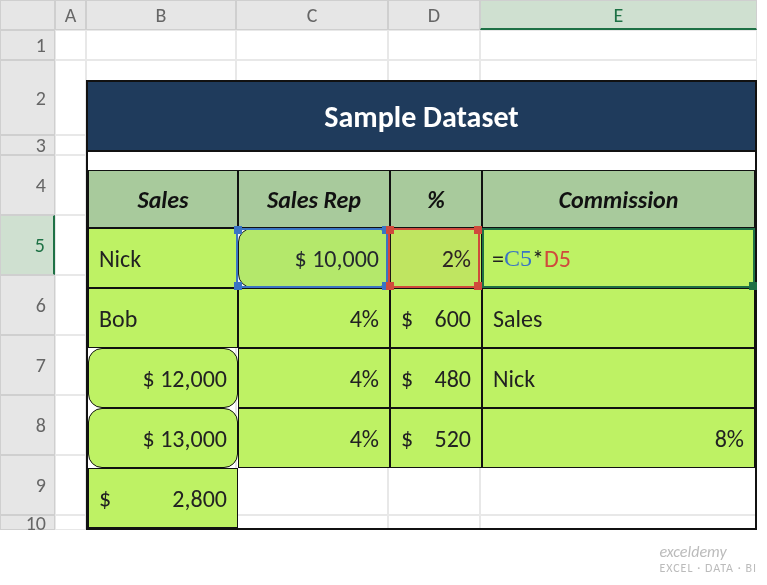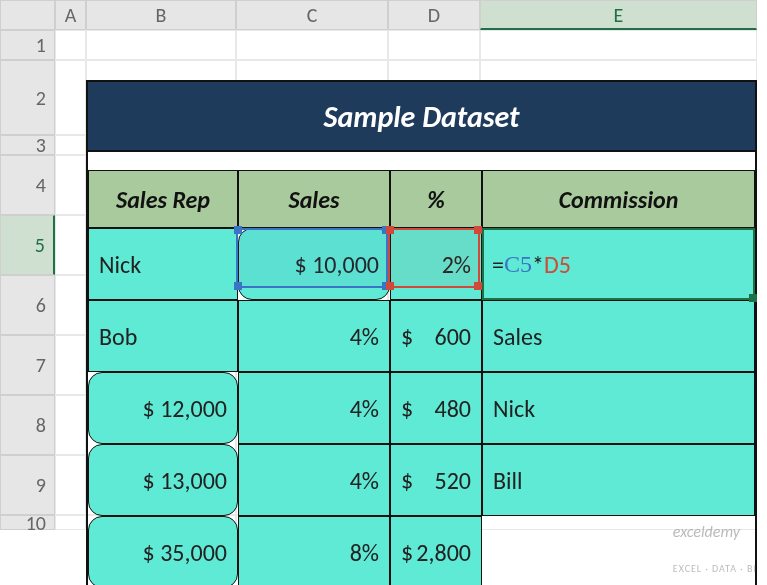--- a/index.html
+++ b/index.html
@@ -36,40 +36,39 @@
   .databox {
     position: absolute;
     left: 86px;
     top: 80px;
     width: 671px;
     border: 2px solid #111;
   }
   .title {
     background: #1f3b5c;
     color: #fff;
-    font-style: italic;
     font-weight: bold;
     font-size: 30px;
     text-align: center;
     height: 70px;
     line-height: 70px;
     border-bottom: 2px solid #111;
   }
   .tbl {
     display: grid;
     grid-template-columns: 150px 152px 92px 1fr;
   }
   .tbl > div {
     border: 1px solid #111;
     display: flex;
     align-items: center;
     padding: 0 10px;
     font-size: 24px;
-    height: 72px;
-    background: #5eead4;
+    height: 60px;
+    background: #bef264;
     color: #222;
   }
   .tbl .hdr {
     background: #a8ca9c;
     font-weight: bold;
     font-style: italic;
     justify-content: center;
     color: #111;
     height: 58px;
   }
@@ -115,21 +114,21 @@
   .h-br { right: -4px; bottom: -4px; }
   
   .watermark {
     position: absolute;
     right: 10px;
     bottom: 10px;
     font-size: 16px;
     color: rgba(120,120,120,0.5);
     font-style: italic;
   }
-  .watermark .sub { font-size: 10px; letter-spacing: 1px; display:block; font-style: normal; margin-top: 21px; }
+  .watermark .sub { font-size: 12px; letter-spacing: 1px; display:block; font-style: normal; }
   
   .f-blue { color: #3a74c4; font-family: Liberation Serif, serif; }
   .f-red  { color: #d04a3c; }
 </style>
 </head>
 <body>
 
 <div class="sheet">
 
   <div class="corner"></div>
@@ -198,22 +197,22 @@
     <div class="cell"></div>
     <div class="cell"></div>
     <div class="cell"></div>
     <div class="cell"></div>
 </div>
 
 <div class="databox">
   <div class="title">Sample Dataset</div>
   <div style="height:18px; background:#fff;"></div>
   <div class="tbl">
+    <div class="hdr">Sales</div>
     <div class="hdr">Sales Rep</div>
-    <div class="hdr">Sales</div>
     <div class="hdr">%</div>
     <div class="hdr">Commission</div>
 
     <div>Nick</div>
     <div class="sales">$ 10,000</div>
     <div class="pct">2%</div>
     <div class="formula">
       <span>=</span>
         <span class="f-blue">C5</span>
         <span>*</span>
@@ -236,22 +235,20 @@
       </div>
 
     <div>Nick</div>
     <div class="sales">$ 13,000</div>
     <div class="pct">4%</div>
     <div class="comm">
         <span>$</span>
         <span class="v">520</span>
       </div>
 
-    <div>Bill</div>
-    <div class="sales">$ 35,000</div>
     <div class="pct">8%</div>
     <div class="comm">
         <span>$</span>
         <span class="v">2,800</span>
       </div>
   </div>
 </div>
 
 <div class="ref-c5">
   <div class="hndl h-tl"></div>

